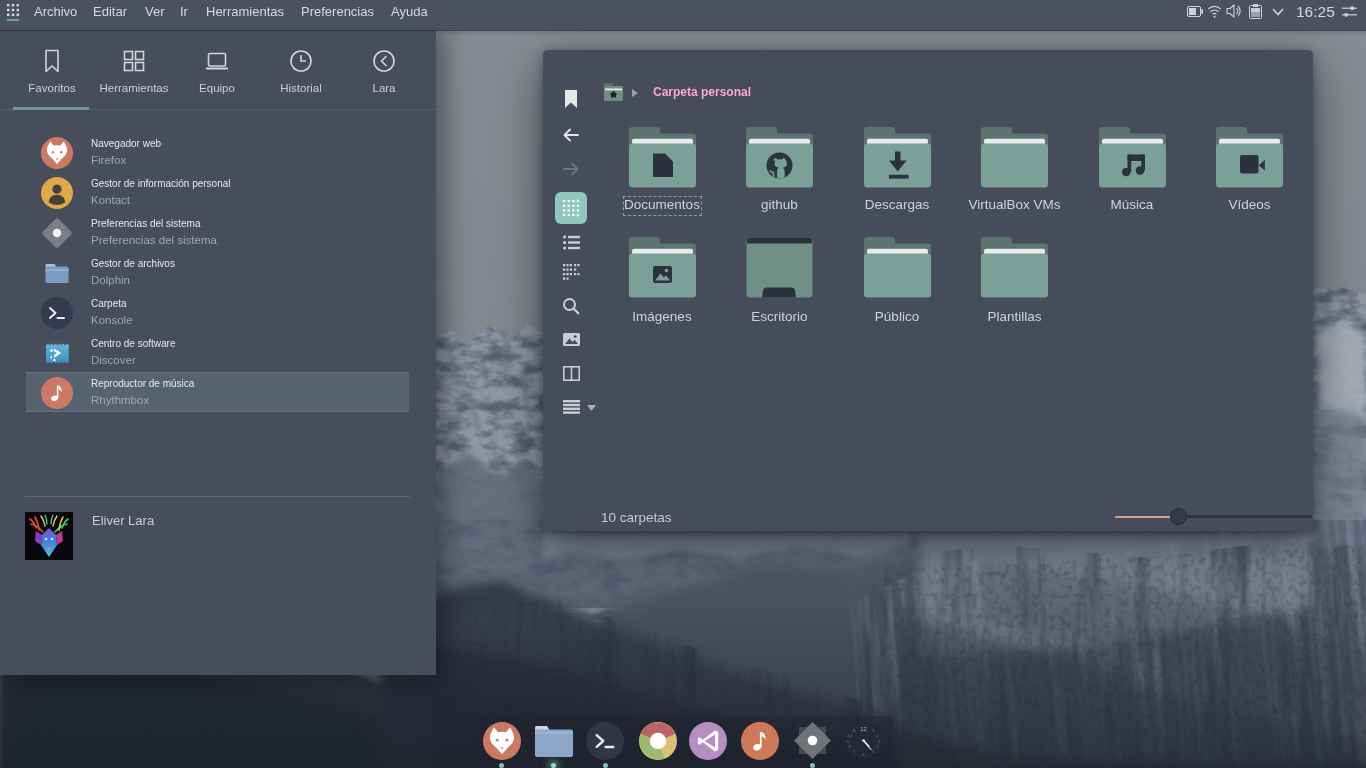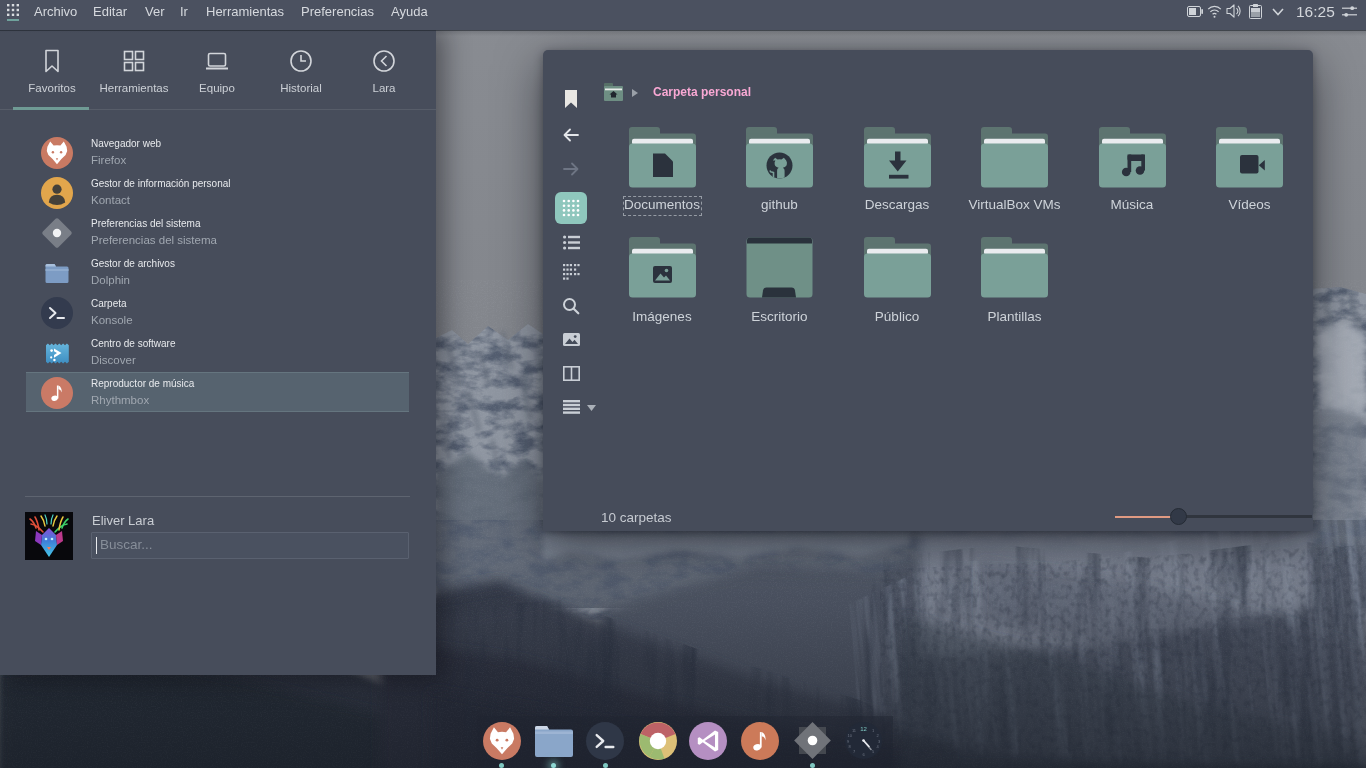--- a/index.html
+++ b/index.html
@@ -355,24 +355,20 @@
     </g>
     <g stroke="#4fd8c8" stroke-width="1.2" fill="none" stroke-linecap="round">
       <path d="M22,12 Q22,7 20,3"></path>
         <path d="M26,12 Q26,7 28,3"></path>
     </g>
     <circle cx="21" cy="27" r="1.3" fill="#bff0ff"></circle>
     <circle cx="27" cy="27" r="1.3" fill="#bff0ff"></circle>
     <path d="M24,38 l-2,-3 h4 z" fill="#ff7a4f"></path>
   </svg>
   <div class="abs" style="left:92px;top:489.5px;font-size:13px;color:#c9cdd3">Eliver Lara</div>
-  <div class="abs" style="left:91px;top:509px;width:316px;height:25px;background:#4a5160;border:1px solid #5a6170;border-radius:1px">
-    <div class="abs" style="left:4px;top:4px;width:1px;height:17px;background:#e8eaee"></div>
-    <div class="abs" style="left:8px;top:4px;font-size:13.5px;color:#878e99">Buscar...</div>
-  </div>
 </div>
 <div id="dolphin">
 
   <svg class="abs" style="left:61px;top:33px" width="19" height="18" viewBox="0 0 19 18">
     <rect x="0" y="0" width="9" height="6" rx="1" fill="#577067"></rect>
     <rect x="0" y="3" width="19" height="15" rx="1" fill="#6e8e83"></rect>
     <rect x="1" y="5.5" width="17" height="1.8" fill="#e8ebe9"></rect>
     <path d="M9.5,8 l4,3.5 h-1.5 v3 h-5 v-3 h-1.5 z" fill="#20262e"></path>
   </svg>
   <svg class="abs" style="left:88px;top:39px" width="7" height="8" viewBox="0 0 7 8">

